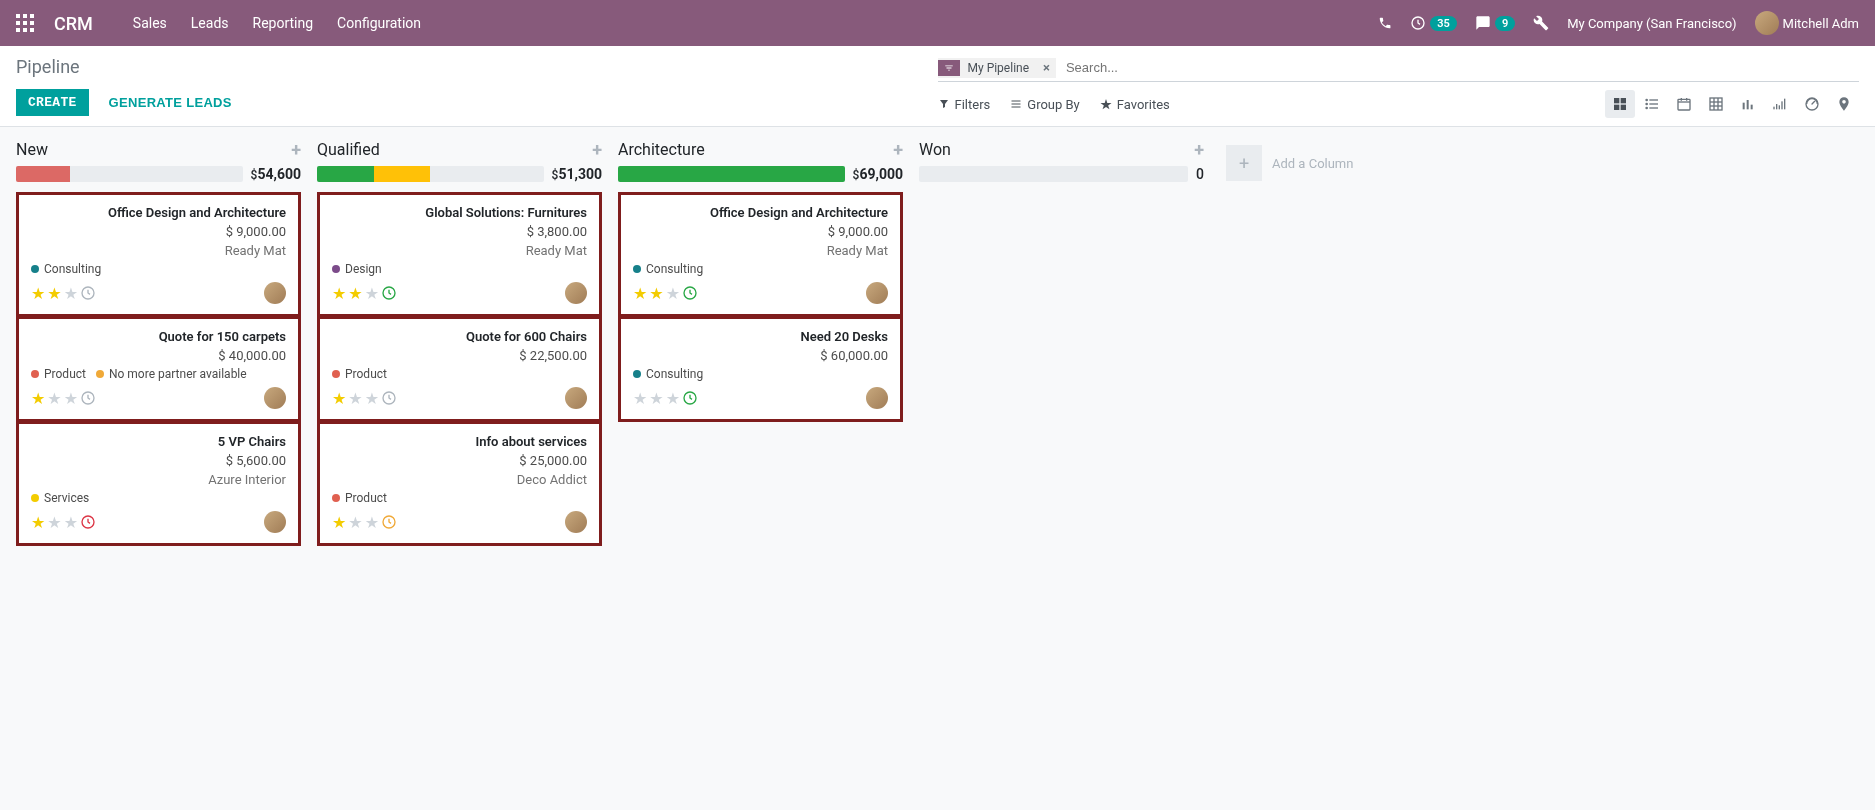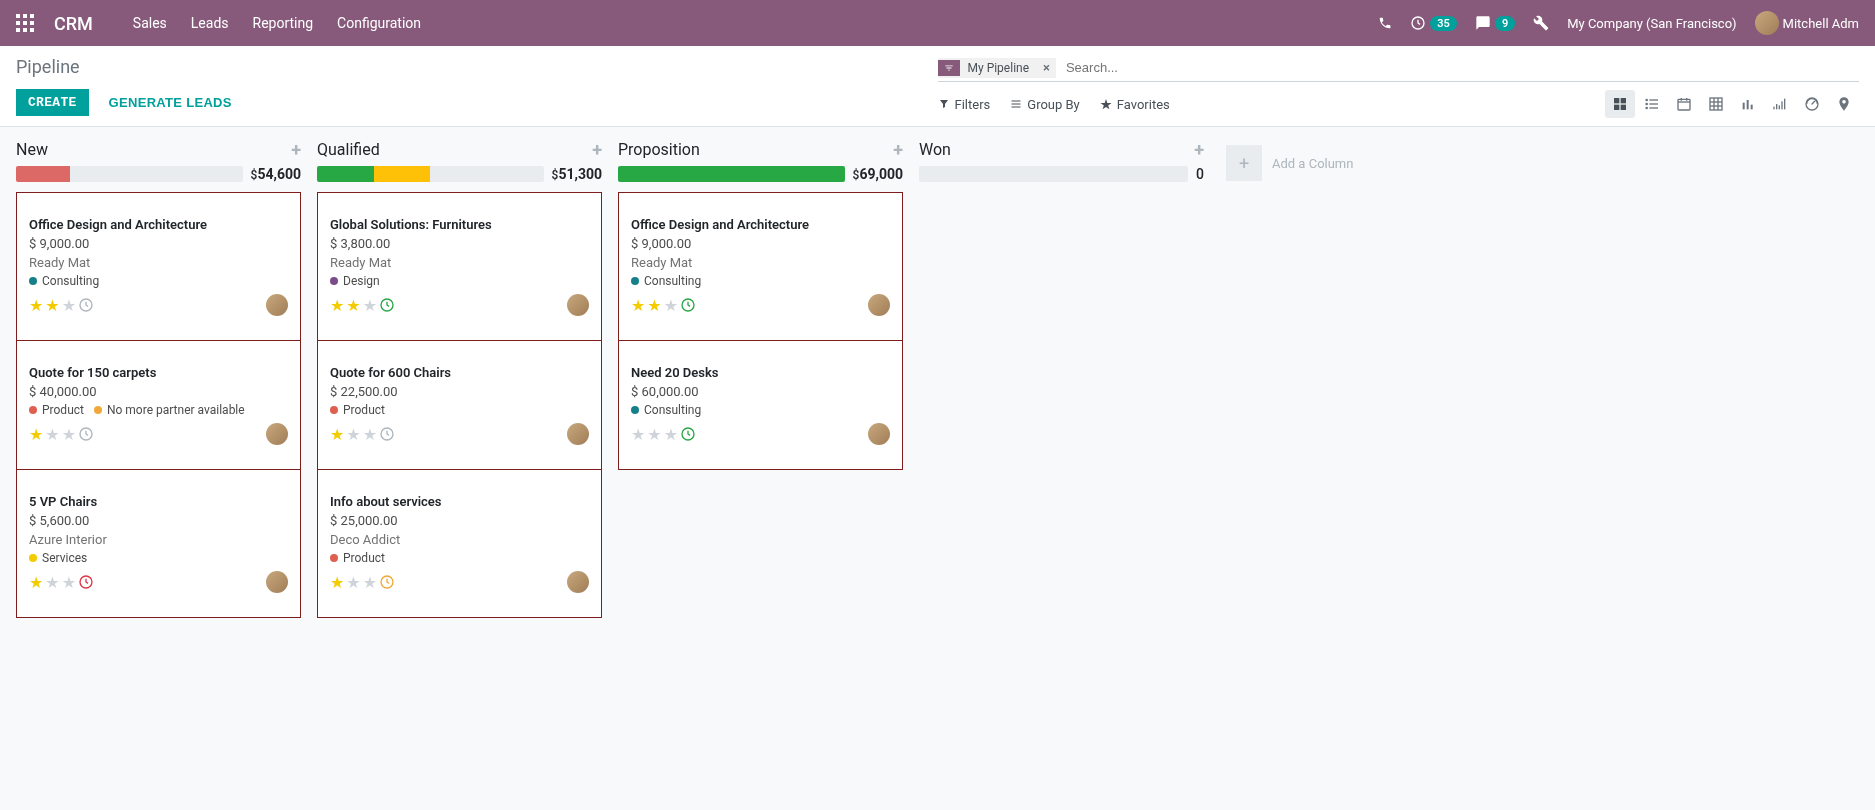--- a/index.html
+++ b/index.html
@@ -34,35 +34,35 @@
 .facet-remove { padding: 0 6px; color:#6c757d; cursor:pointer; font-weight:bold;}
 .search-input { border: none; outline: none; flex: 1; font-size: 13px; padding: 4px; }
 .cp-bottom { display: flex; align-items: center; justify-content: space-between; padding-bottom: 8px;}
 .search-options { display: flex; gap: 20px; color: #495057; justify-content: flex-end; }
 .search-options .opt { display:flex; align-items:center; gap:5px; cursor:pointer; font-size:13px;}
 .view-switcher { display: flex; gap: 2px; }
 .view-btn { width: 30px; height: 28px; display:flex; align-items:center; justify-content:center; color:#6c757d; cursor:pointer; border-radius:3px;}
 .view-btn.active { background: #e9ecef; color:#495057;}
 
 
-.kanban { display: flex; padding: 12px 16px; gap: 16px; align-items: flex-start; overflow-x:auto;}
+.kanban { display: flex; padding: 12px 16px; gap: 16px; align-items: flex-start; overflow-x:auto;text-align:right;}
 .column { width: 285px; flex-shrink: 0; }
 .col-header { display: flex; justify-content: space-between; align-items: center; margin-bottom: 6px; }
 .col-title { font-size: 16px; color: #212529; }
 .col-add { color: #adb5bd; font-size: 18px; cursor:pointer; font-weight:bold;}
 .progress-row { display: flex; align-items: center; gap: 8px; margin-bottom: 10px; }
 .progress { flex: 1; height: 16px; background: #e9ecef; border-radius: 2px; display: flex; overflow:hidden;}
 .progress-seg { height: 100%; }
 .seg-red { background: #dc6965; }
 .seg-green { background: #28a745; }
 .seg-orange { background: #ffc107; }
 .col-sum { font-size: 14px; color: #212529; font-weight:500; }
 .col-sum .cur { font-size:12px;}
 .cards { display:flex; flex-direction:column; }
-.card { background: #fff; border: 1px solid #7f1d1d; padding: 24px 12px; margin-bottom: -1px; cursor:pointer;}
+.card { background: #fff; border: 3px solid #7f1d1d; padding: 10px 12px; margin-bottom: -1px; cursor:pointer;}
 .card-title { font-weight: 600; font-size: 13px; margin-bottom: 4px; }
 .card-amount { color: #4c4c4c; font-size: 13px; margin-bottom: 4px;}
 .card-customer { color: #737373; font-size: 13px; margin-bottom: 4px;}
 .card-tags { display:flex; flex-wrap:wrap; gap:10px; margin-bottom: 6px;}
 .tag { display:flex; align-items:center; gap:5px; font-size: 12px; color:#4c4c4c;}
 .tag-dot { width:8px; height:8px; border-radius:50%; }
 .card-footer { display:flex; align-items:center; justify-content:space-between; }
 .stars { display:flex; gap:2px; align-items:center;}
 .star { color: #ced4da; font-size: 16px; }
 .star.on { color: #f3cc00; }
@@ -402,21 +402,21 @@
                 </svg>
               </span>
             </div>
         <span class="avatar"></span>
       </div>
     </div>
       </div>
     </div>
     <div class="column">
     <div class="col-header">
-      <span class="col-title">Proposition</span>
+      <span class="col-title">Architecture</span>
       <span class="col-add">+</span>
     </div>
     <div class="progress-row">
       <div class="progress">
           <div class="progress-seg seg-green" style="width:100%"></div>
         </div>
       <span class="col-sum"><span class="cur">$</span><b>69,000</b></span>
     </div>
     <div class="cards">
         <div class="card">

